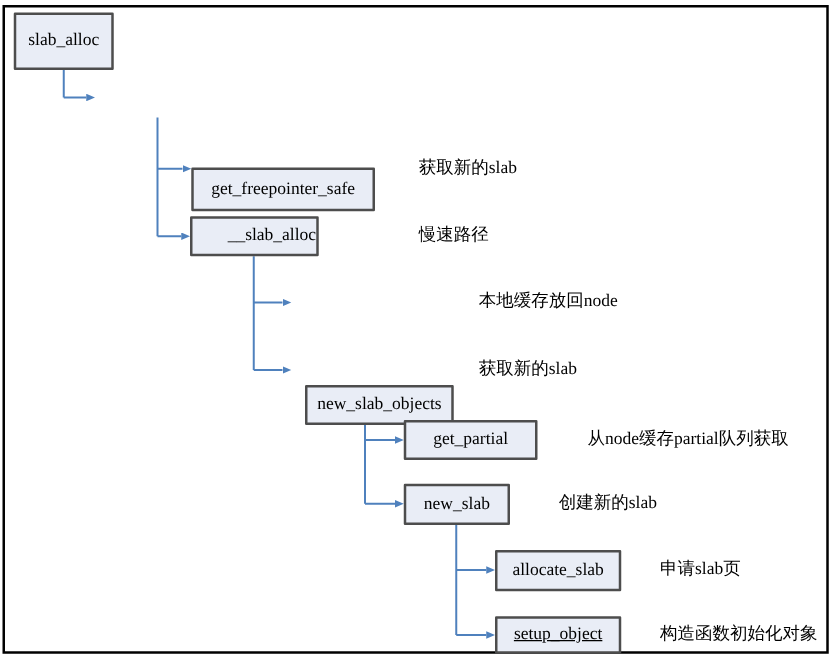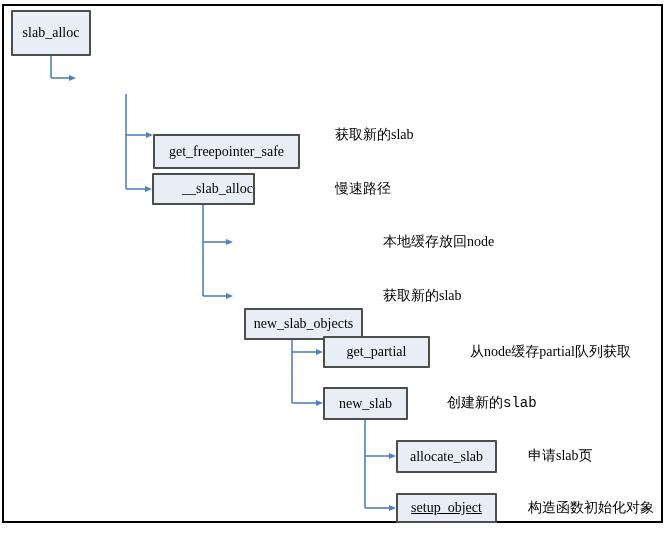--- a/index.html
+++ b/index.html
@@ -110,19 +110,19 @@
   <div class="annotation" style="left:335px;top:127px;">获取新的slab</div>
 
   <div class="annotation" style="left:335px;top:181px;">慢速路径</div>
 
   <div class="annotation" style="left:383px;top:234px;">本地缓存放回node</div>
 
   <div class="annotation" style="left:383px;top:288px;">获取新的slab</div>
 
   <div class="annotation" style="left:470px;top:344px;">从node缓存partial队列获取</div>
 
-  <div class="annotation" style="left:447px;top:395px;font-family:Liberation Mono, monospace;">创建新的slab</div>
+  <div class="annotation" style="left:447px;top:395px;">创建新的slab</div>
 
   <div class="annotation" style="left:528px;top:448px;">申请slab页</div>
 
   <div class="annotation" style="left:528px;top:500px;">构造函数初始化对象</div>
 
 </div>
 
 </body></html>

